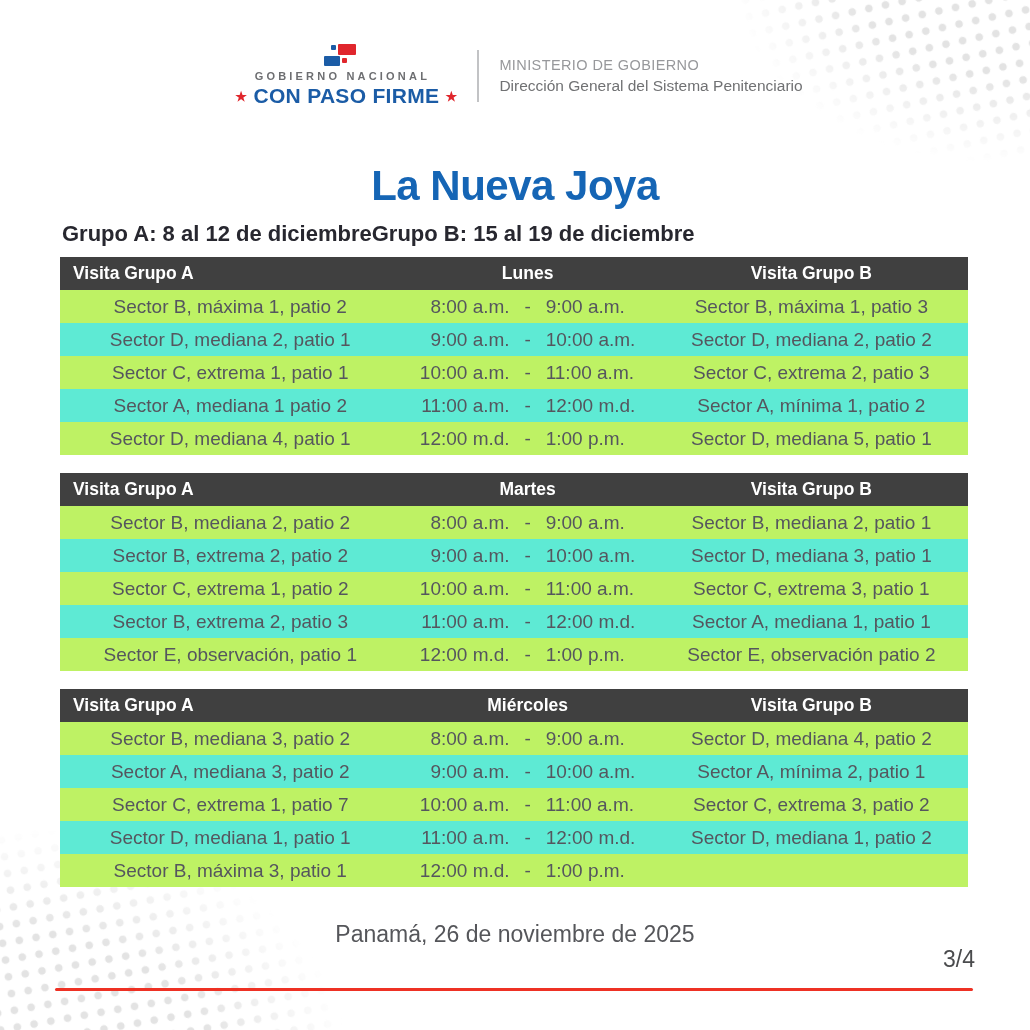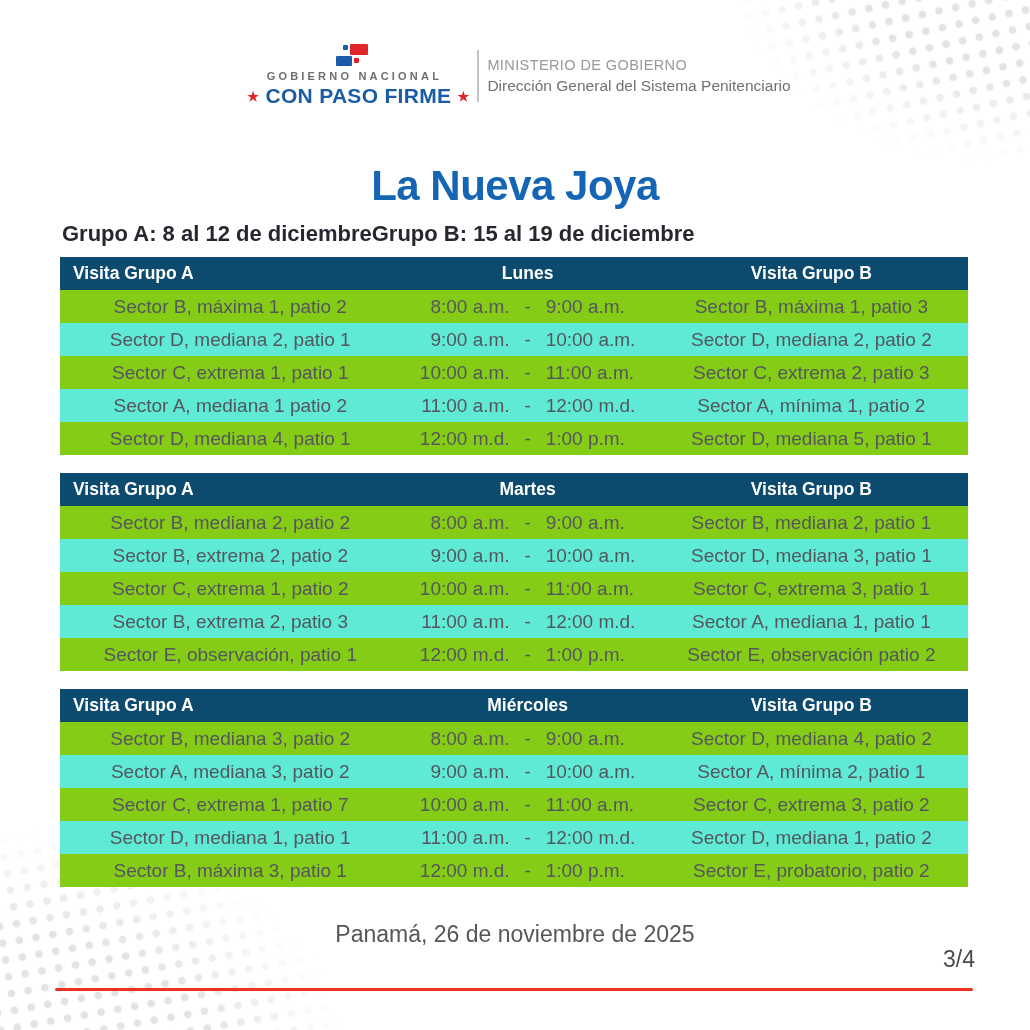--- a/index.html
+++ b/index.html
@@ -23,21 +23,21 @@
   .dots-bl {
     bottom:-40px; left:-40px; width:380px; height:280px;
     transform: rotate(-10deg);
     -webkit-mask-image: radial-gradient(120% 120% at 0% 100%, #000 50%, transparent 80%);
     mask-image: radial-gradient(120% 120% at 0% 100%, #000 50%, transparent 80%);
   }
 
   
   .header-row {
     position:absolute; top:44px; left:0; right:0;
-    display:flex; justify-content:center; align-items:center; gap:8px;
+    display:flex; justify-content:center; align-items:center; gap:20px;
   }
   .logo-block { text-align:center; }
   .flag { position:relative; width:36px; height:23px; margin:0 auto 3px auto; }
   .flag .b-dot  { position:absolute; left:7px;  top:1px;  width:5px;  height:5px;  background:#1b5ca6; border-radius:1px; }
   .flag .r-rect { position:absolute; left:14px; top:0;    width:18px; height:11px; background:#e0262c; border-radius:1px; }
   .flag .b-sq   { position:absolute; left:0;    top:12px; width:16px; height:10px; background:#1b5ca6; border-radius:1px; }
   .flag .r-dot  { position:absolute; left:18px; top:14px; width:5px;  height:5px;  background:#e0262c; border-radius:1px; }
   .gob-line { font-size:11px; letter-spacing:3.2px; color:#6d6e71; font-weight:bold; white-space:nowrap; }
   .paso-line { font-size:21px; font-weight:bold; color:#1b5ca6; letter-spacing:0.3px; margin-top:2px; white-space:nowrap;margin-left:8px; }
   .paso-line .star { color:#e0262c; font-size:13px; vertical-align:2px; }
@@ -55,23 +55,23 @@
     position:absolute; top:221px; left:62px; width:906px;
     display:flex; justify-content:flex-start;
     font-size:22px; font-weight:bold; color:#27272f;
   }
 
   
   .table { position:absolute; left:60px; width:908px; z-index:2; }
   .t1 { top:257px; } .t2 { top:473px; } .t3 { top:689px; }
   .thead {
     display:flex; align-items:center; height:33px;
-    background:#0c4a6e; color:#ffffff; font-weight:bold; font-size:17.5px;
-  }
-  .trow { display:flex; align-items:center; height:33px; font-size:19px; color:#55565e; background:#84cc16; }
+    background:#404040; color:#ffffff; font-weight:bold; font-size:17.5px;
+  }
+  .trow { display:flex; align-items:center; height:33px; font-size:19px; color:#55565e; background:#bef264; }
   .trow.alt { background:#5eead4; }
   .cell { box-sizing:border-box; }
   .ca { width:37.5%; text-align:center; }
   .ct { width:28%;   text-align:center; }
   .cb { width:34.5%; text-align:center; }
   .thead .ca { text-align:left; padding-left:13px; }
   .time { display:flex; align-items:center; }
   .t-start { flex:1; text-align:right; }
   .t-dash  { width:36px; text-align:center; }
   .t-end   { flex:1; text-align:left; }
@@ -270,21 +270,20 @@
         </div>
       <div class="cell cb">Sector D, mediana 1, patio 2</div>
     </div>
     <div class="trow">
       <div class="cell ca">Sector B, máxima 3, patio 1</div>
       <div class="cell ct time">
           <span class="t-start">12:00 m.d.</span>
           <span class="t-dash">-</span>
           <span class="t-end">1:00 p.m.</span>
         </div>
-      <div class="cell cb">Sector E, probatorio, patio 2</div>
     </div>
   </div>
 
   <div class="date-line">Panamá, 26 de noviembre de 2025</div>
   <div class="page-num">3/4</div>
   <div class="red-line"></div>
 
 </div>
 
 </body></html>

